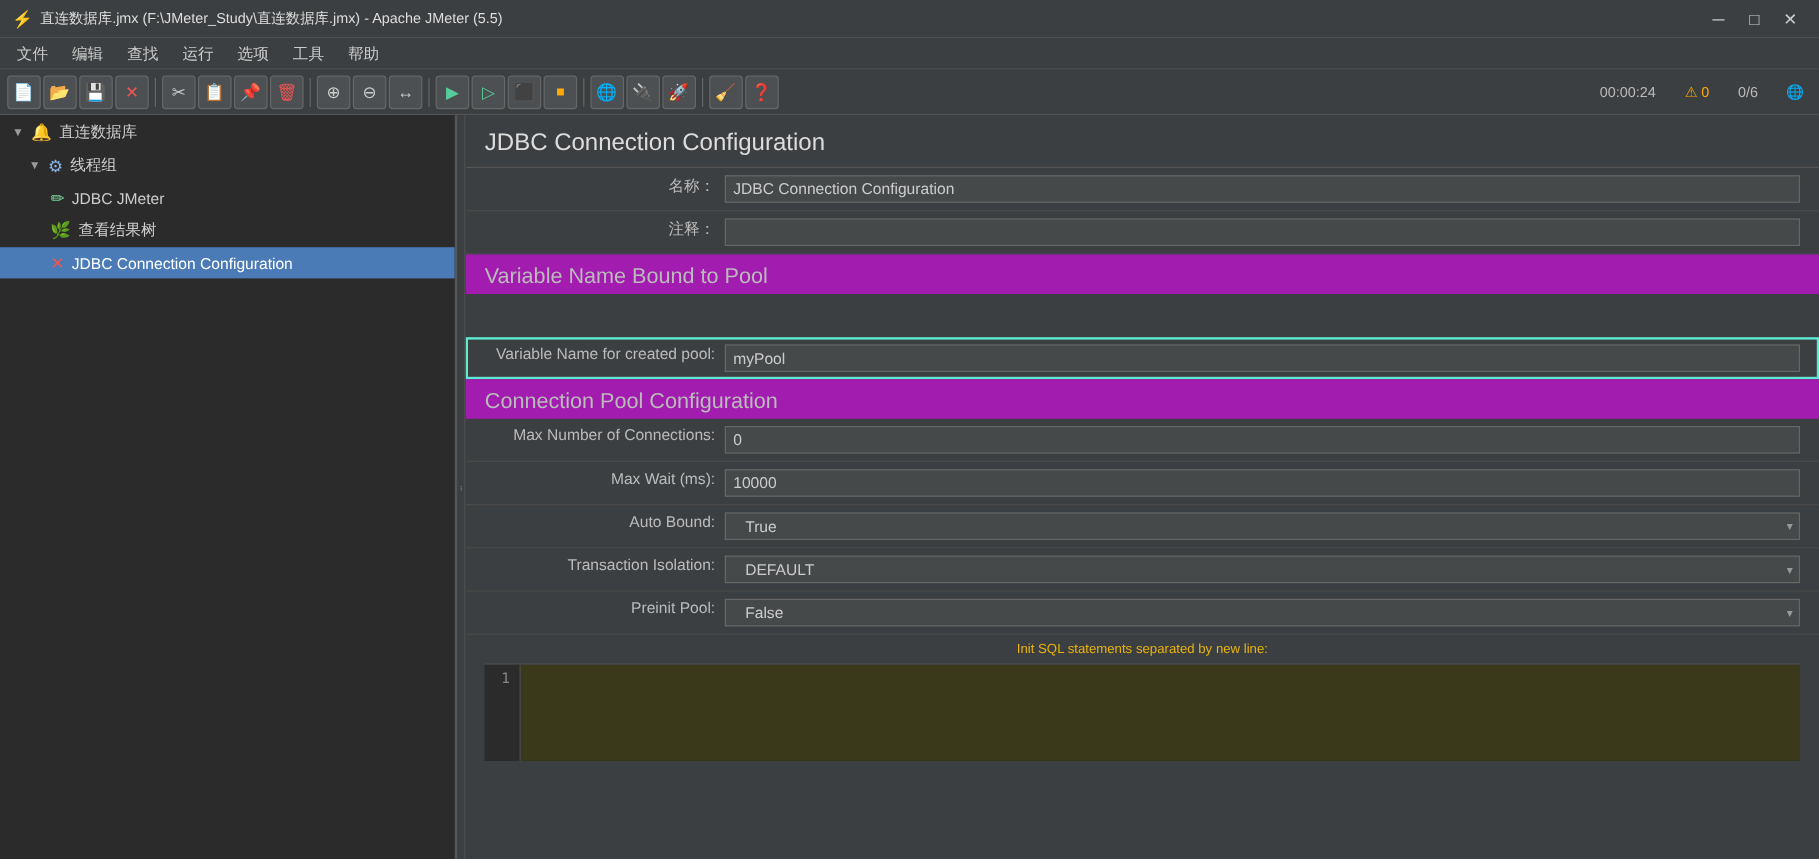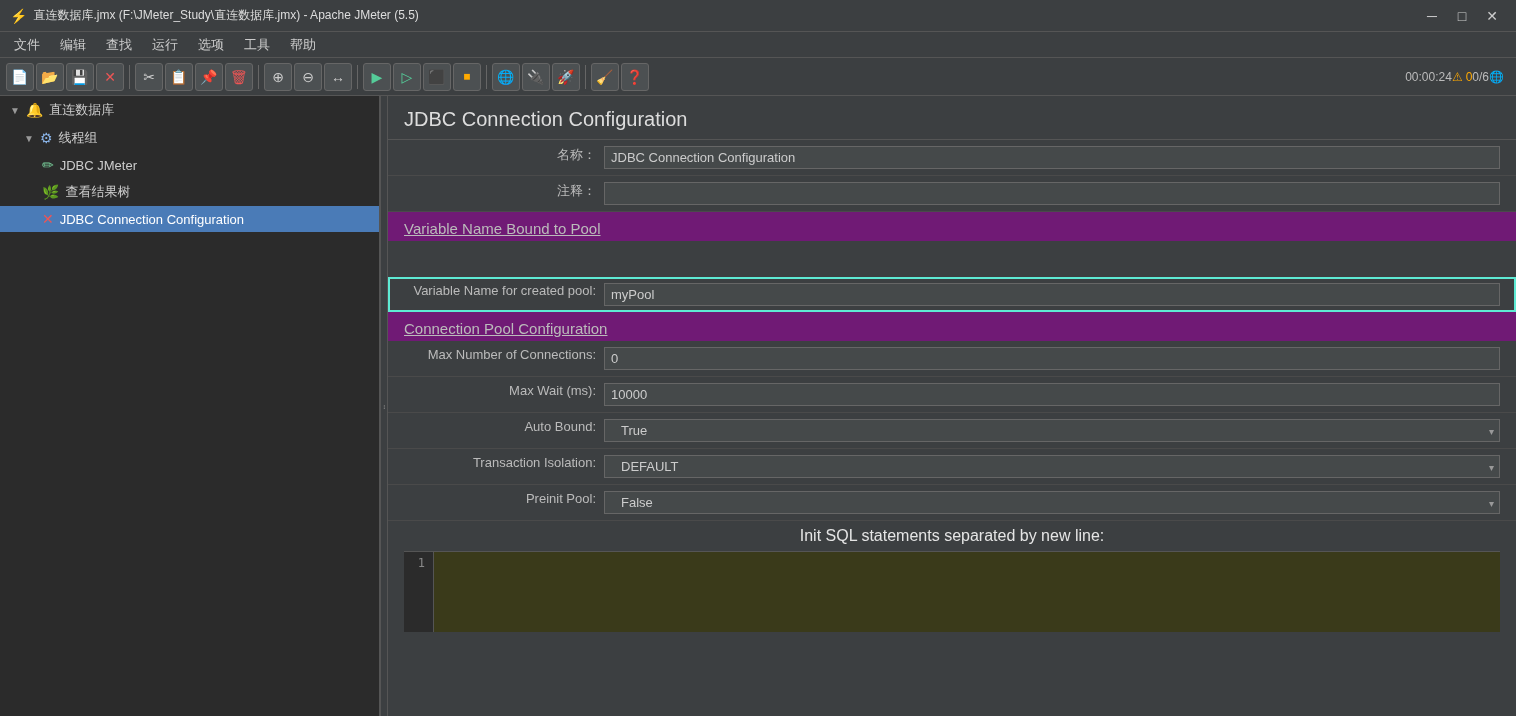--- a/index.html
+++ b/index.html
@@ -103,21 +103,21 @@
     .toolbar-btn.yellow { color: #fa0; }
     .toolbar-separator {
       width: 1px;
       height: 24px;
       background: #666;
       margin: 0 3px;
     }
     .toolbar-right {
       display: flex;
       align-items: center;
-      gap: 0;
+      gap: 24px;
       color: #bbb;
       font-size: 12px;
       padding-right: 6px;
     }
     .warning-badge {
       display: flex;
       align-items: center;
       gap: 3px;
       color: #fa0;
     }
@@ -229,23 +229,22 @@
       color: #ccc;
       padding: 3px 6px;
       font-size: 13px;
       outline: none;
       font-family: inherit;
     }
 
     .form-section-title {
       padding: 8px 16px 4px 16px;
       color: #bbb;
-      font-size: 15px;
-      background: #701a75;
-      text-decoration: underline;
+      font-size: 18px;
+      background: #a21caf;
     }
 
     
     .form-row.highlighted {
       border: 2px solid #5eead4;
       padding: 4px 14px;
       margin-top: 36px;
     }
     .select-wrapper {
       flex: 1;
@@ -274,22 +273,22 @@
       font-size: 10px;
     }
 
     
     .sql-section {
       padding: 0 16px;
     }
     .sql-label {
       text-align: center;
       padding: 6px;
-      color: #e5e5e5;
-      font-size: 16px;
+      color: #eab308;
+      font-size: 11px;
       border-bottom: 1px solid #555;
     }
     .sql-editor-container {
       display: flex;
       background: #1e1e1e;
       min-height: 80px;
     }
     .line-numbers {
       background: #2b2b2b;
       padding: 4px 8px;

